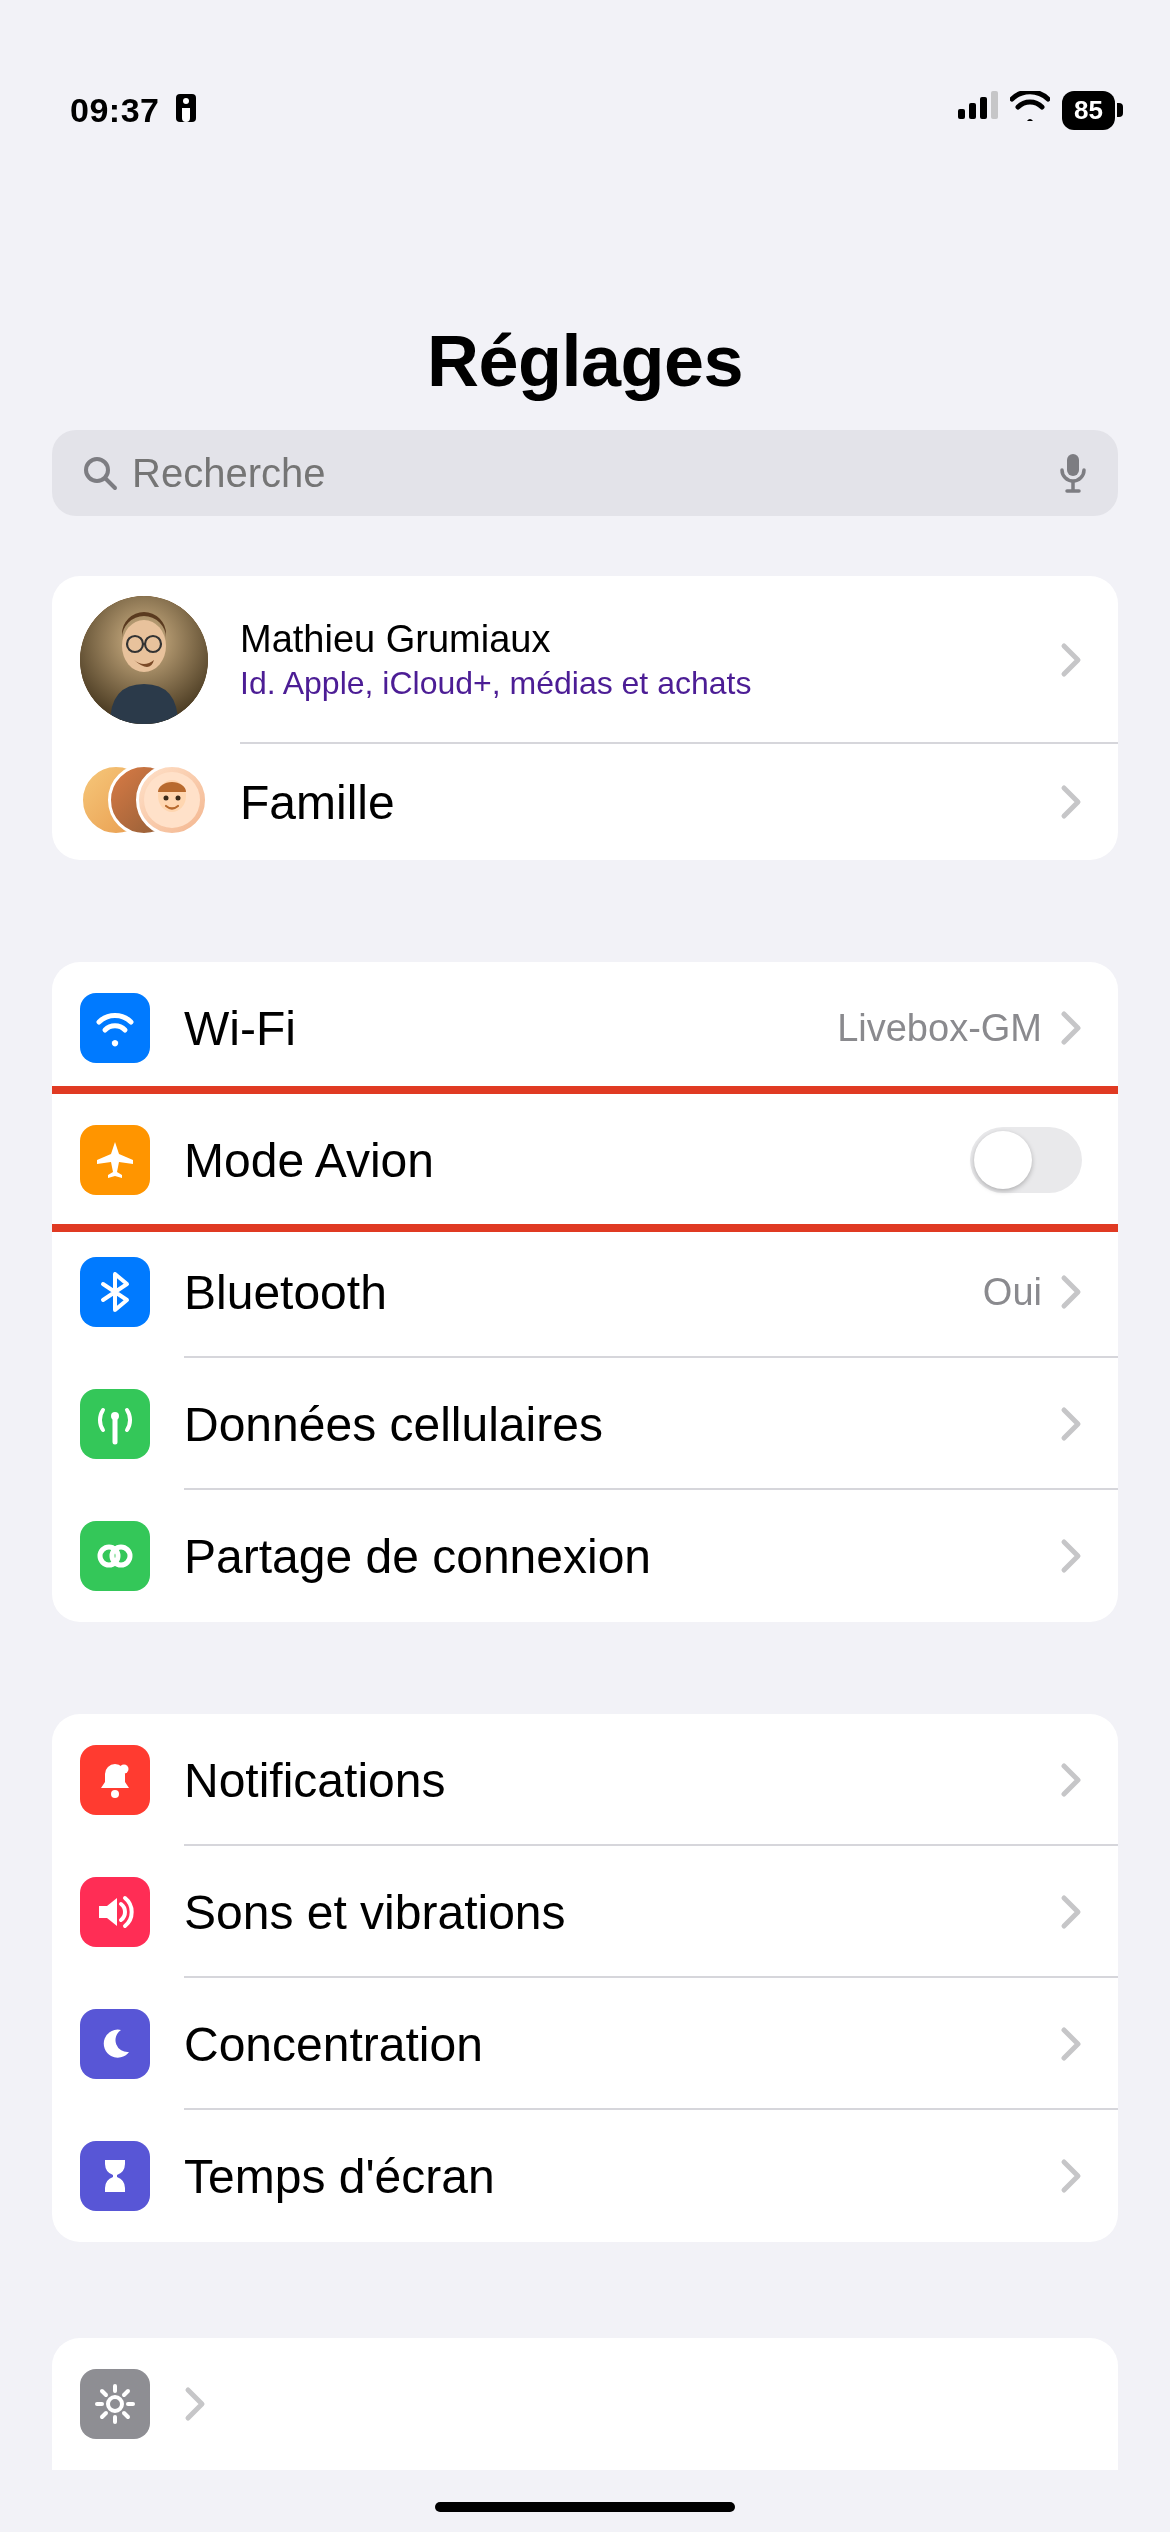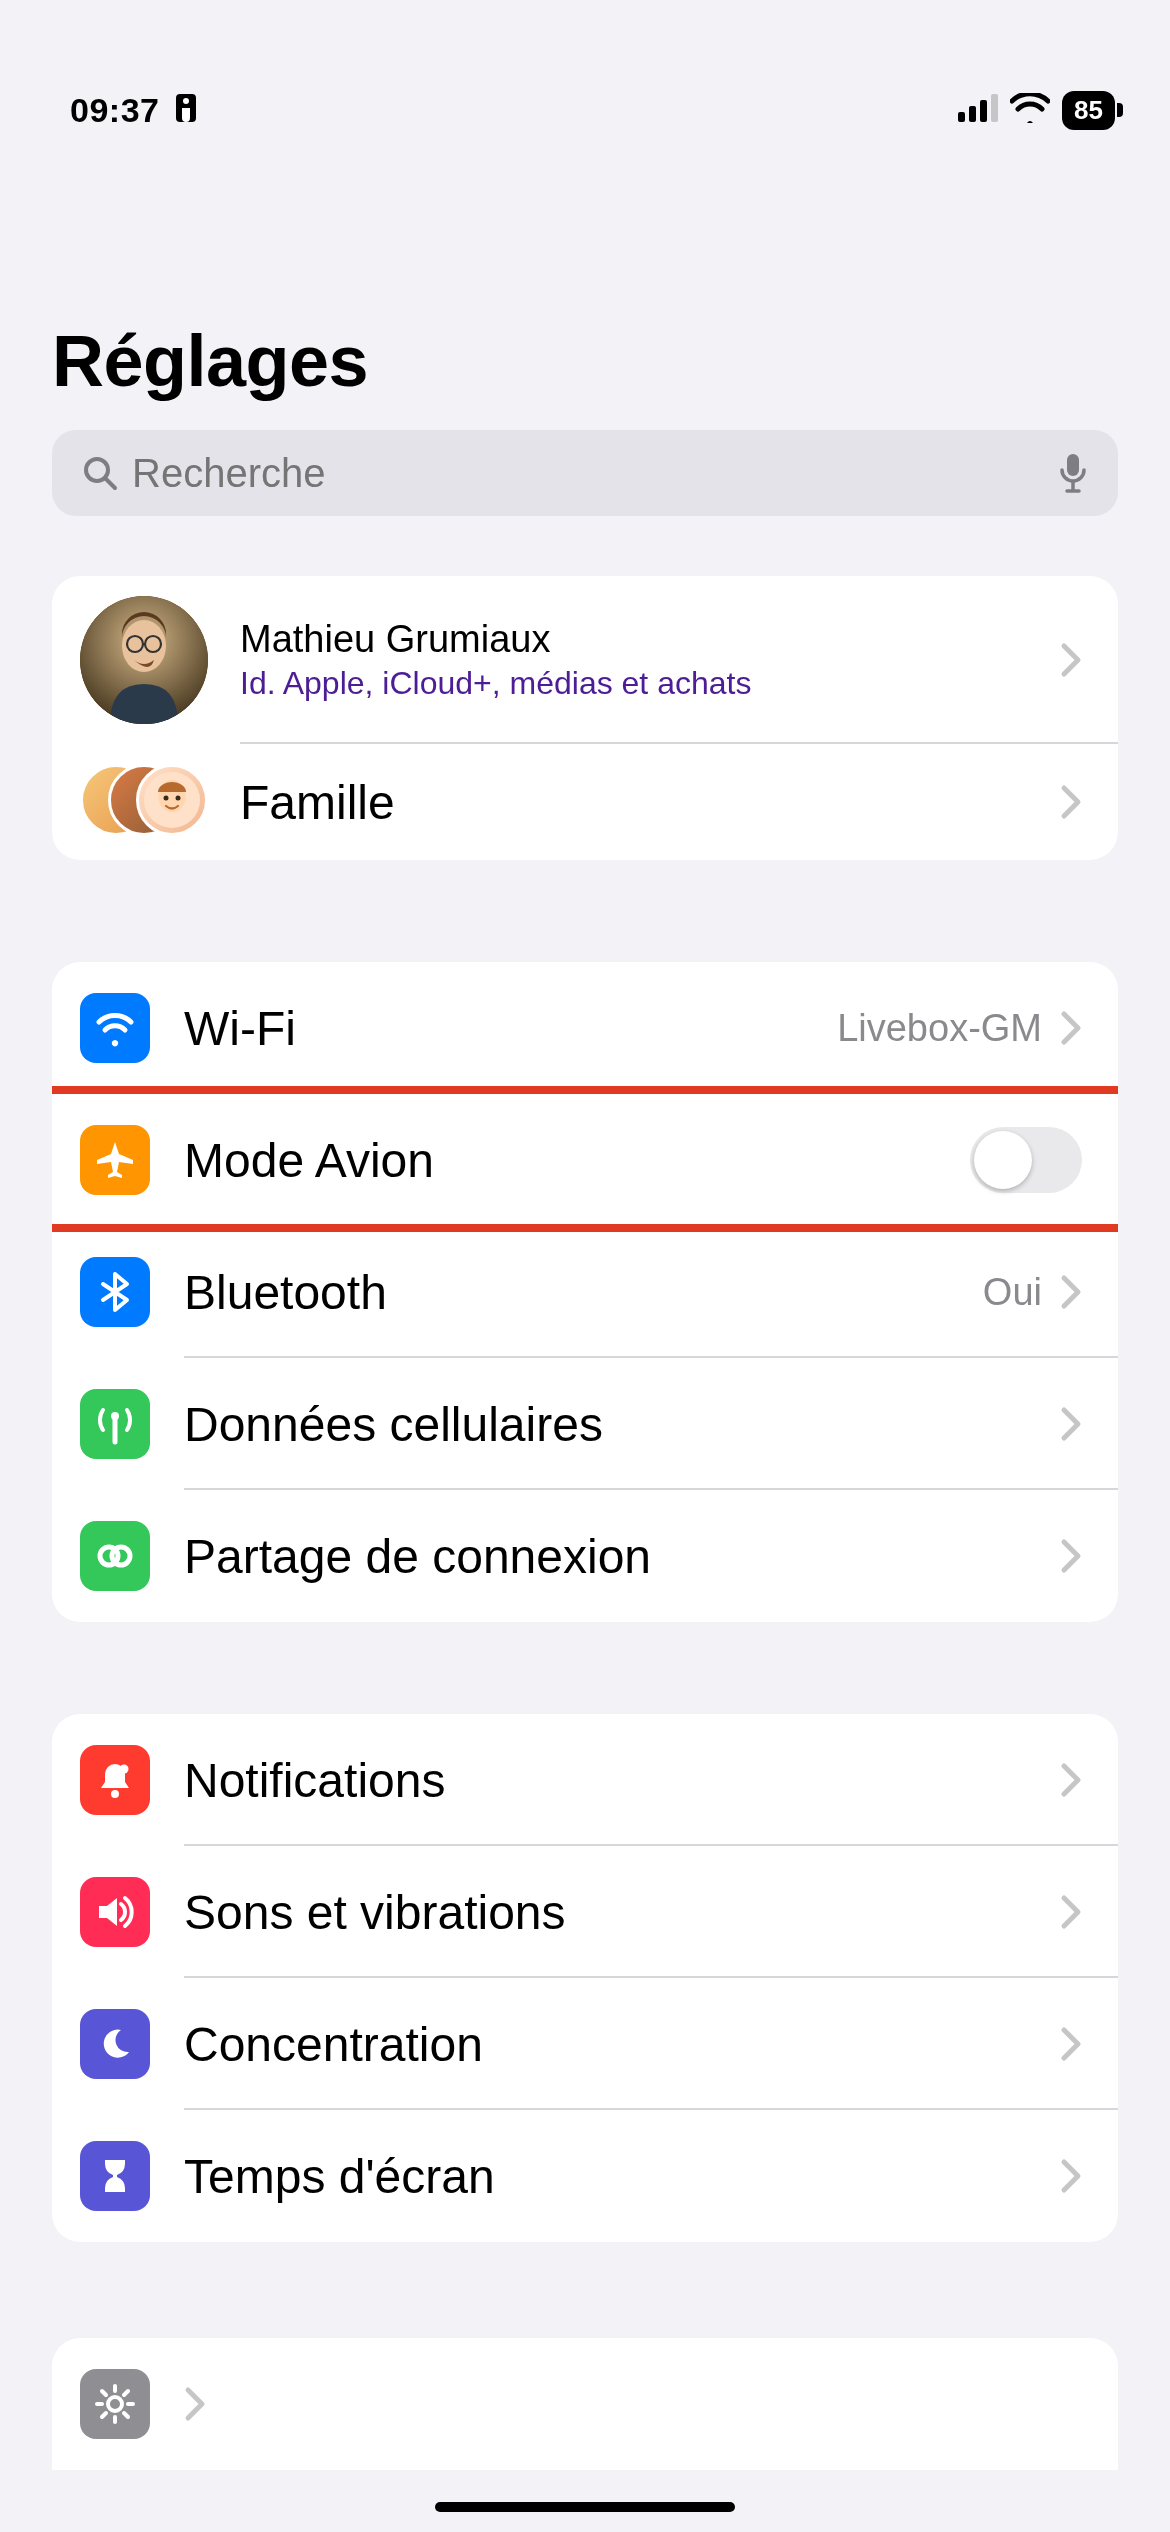--- a/index.html
+++ b/index.html
@@ -16,34 +16,34 @@
   .status-bar {
     display: flex;
     justify-content: space-between;
     align-items: center;
     padding: 30px 55px 0 70px;
     height: 110px;
     margin-top: 40px;
   }
   .status-left { display: flex; align-items: center; gap: 14px; }
   .status-time { font-size: 34px; font-weight: 600; letter-spacing: 0.5px; }
-  .status-right { display: flex; align-items: center; gap: 12px; }
+  .status-right { display: flex; gap: 12px; }
   .battery-pill {
     background: #000; color: #fff; border-radius: 12px;
     font-size: 26px; font-weight: 700; padding: 4px 12px;
     display: inline-flex; align-items: center; position: relative;
   }
   .battery-pill::after {
     content:""; position:absolute; right:-8px; top:50%; transform:translateY(-50%);
     width:6px; height:14px; background:#000; border-radius:0 4px 4px 0;
   }
 
   
   .page { padding: 0 52px; }
-  .page-title { font-size: 72px; font-weight: 700; margin-top: 170px; letter-spacing: -0.5px; }
+  .page-title { font-size: 72px; font-weight: 700; margin-top: 170px; letter-spacing: -0.5px; text-align: center; }
 
   
   .search {
     display:flex; align-items:center;
     background:#e3e3e9; border-radius: 24px;
     height: 86px; margin-top: 28px; padding: 0 30px;
   }
   .search svg.mag { flex:0 0 auto; }
   .search input {
     flex:1; border:none; background:transparent; font-size: 40px;

